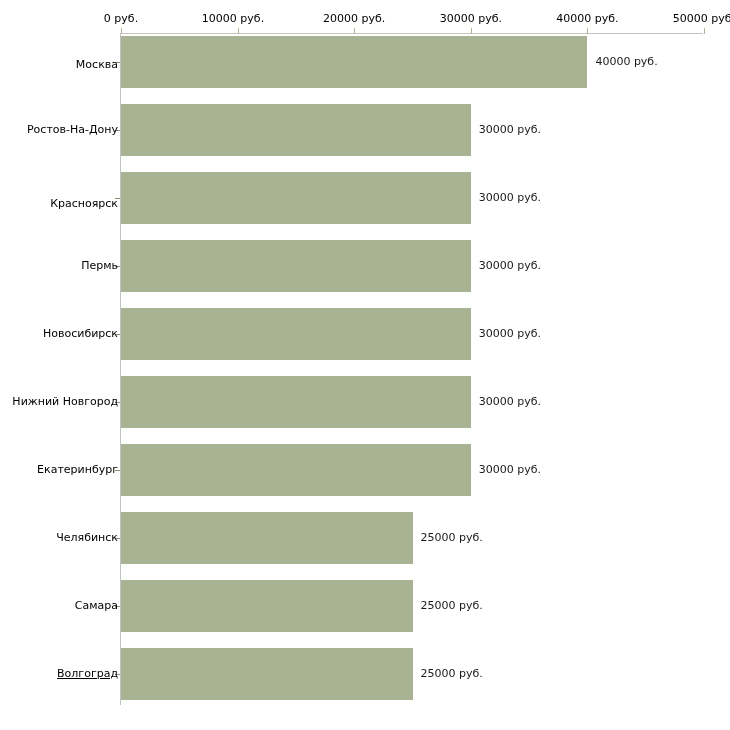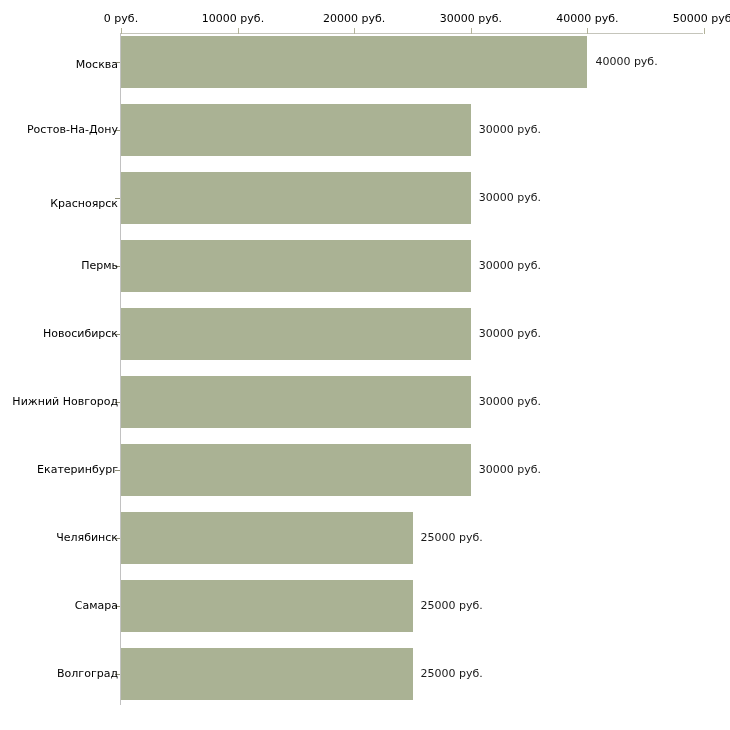--- a/index.html
+++ b/index.html
@@ -133,21 +133,21 @@
         <div class="y-tick-label" style="top: 327px;">Новосибирск</div>
         <div class="y-tick" style="top: 402px;"></div>
         <div class="y-tick-label" style="top: 395px;">Нижний Новгород</div>
         <div class="y-tick" style="top: 470px;"></div>
         <div class="y-tick-label" style="top: 463px;">Екатеринбург</div>
         <div class="y-tick" style="top: 538px;"></div>
         <div class="y-tick-label" style="top: 531px;">Челябинск</div>
         <div class="y-tick" style="top: 606px;"></div>
         <div class="y-tick-label" style="top: 599px;">Самара</div>
         <div class="y-tick" style="top: 674px;"></div>
-        <div class="y-tick-label" style="top: 667px;">Волгоград</div>
+        <div class="y-tick-label" style="top: 667px; text-decoration: underline;">Волгоград</div>
       </div>
     <div id="bars-layer">
         <div class="bar" style="top: 36px; height: 52px; width: 466.4px; background: rgb(170, 178, 148);"></div>
         <div class="bar-value-label" style="left: 595.4px; top: 55px;">40000 руб.</div>
         <div class="bar" style="top: 104px; height: 52px; width: 349.8px; background: rgb(170, 178, 148);"></div>
         <div class="bar-value-label" style="left: 478.8px; top: 123px;">30000 руб.</div>
         <div class="bar" style="top: 172px; height: 52px; width: 349.8px; background: rgb(170, 178, 148);"></div>
         <div class="bar-value-label" style="left: 478.8px; top: 191px;">30000 руб.</div>
         <div class="bar" style="top: 240px; height: 52px; width: 349.8px; background: rgb(170, 178, 148);"></div>
         <div class="bar-value-label" style="left: 478.8px; top: 259px;">30000 руб.</div>

